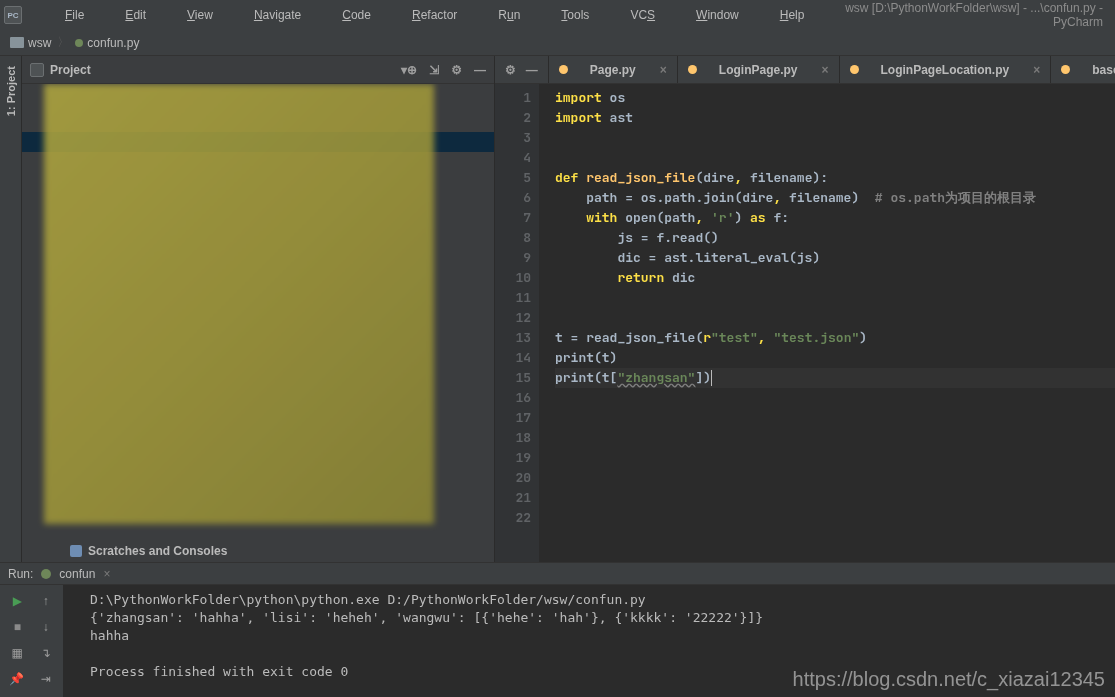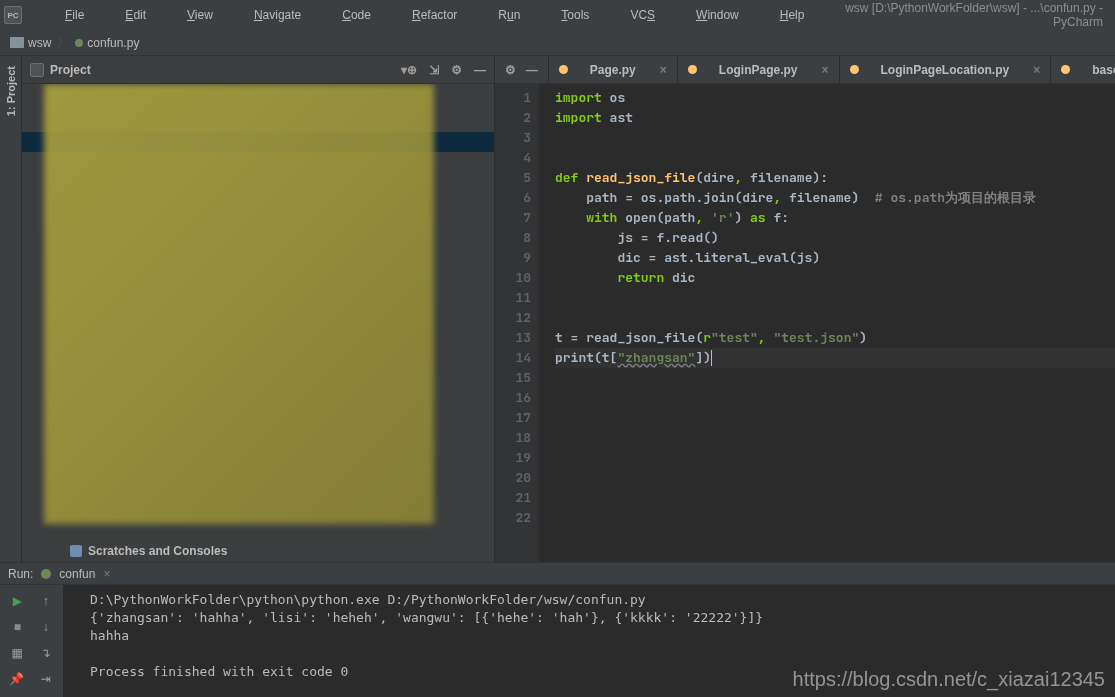--- a/index.html
+++ b/index.html
@@ -174,21 +174,21 @@
     padding: 4px 8px 0 0;
   }
   .gutter div { height: 20px; }
   .codelines {
     flex:1;
     padding: 4px 0 0 16px;
     color: #a9b7c6;
     position: relative;
   }
   .codelines pre { margin:0; font-family: inherit; height: 20px; }
-  .kw { color: #84cc16; }
+  .kw { color: #fde047; }
   .str { color: #6a8759; }
   .fn { color: #ffc66d; }
   .cm { color: #808080; }
   .curline { background: #323232; }
   .caret { display:inline-block; width:1px; height:16px; background:#bbbbbb; vertical-align:middle; }
   .wavy { text-decoration: underline wavy #808080; }
   
   .run-panel {
     height: 135px;
     background: #2b2b2b;
@@ -365,20 +365,21 @@
 <pre></pre>
 <pre><span class="kw">def </span><span class="fn">read_json_file</span><span>(dire</span><span class="kw">, </span><span>filename):</span></pre>
 <pre><span>    path = os.path.join(dire</span><span class="kw">, </span><span>filename)  </span><span class="cm"># os.path为项目的根目录</span></pre>
 <pre><span>    </span><span class="kw">with </span><span>open</span><span>(path</span><span class="kw">, </span><span class="str">'r'</span><span>) </span><span class="kw">as </span><span>f:</span></pre>
 <pre><span>        js = f.read()</span></pre>
 <pre><span>        dic = ast.literal_eval(js)</span></pre>
 <pre><span>        </span><span class="kw">return </span><span>dic</span></pre>
 <pre></pre>
 <pre></pre>
 <pre><span>t = read_json_file(</span><span class="kw">r</span><span class="str">"test"</span><span class="kw">, </span><span class="str">"test.json"</span><span>)</span></pre>
+<pre><span>print</span><span>(t)</span></pre>
 <pre class="curline"><span>print</span><span>(t[</span><span class="str wavy">"zhangsan"</span><span>])</span><span class="caret"></span></pre>
 <pre></pre>
           <pre></pre>
           <pre></pre>
           <pre></pre>
           <pre></pre>
           <pre></pre>
           <pre></pre>
       </div>
     </div>

